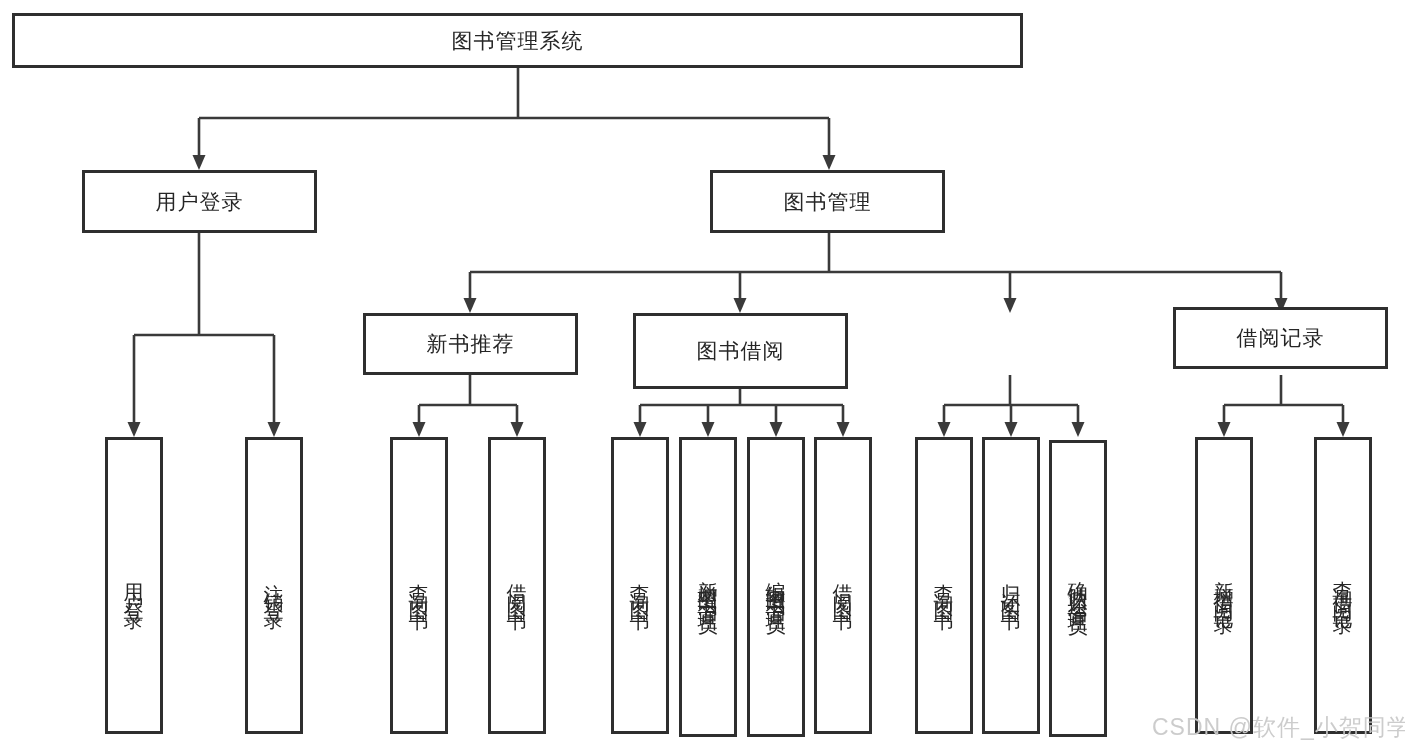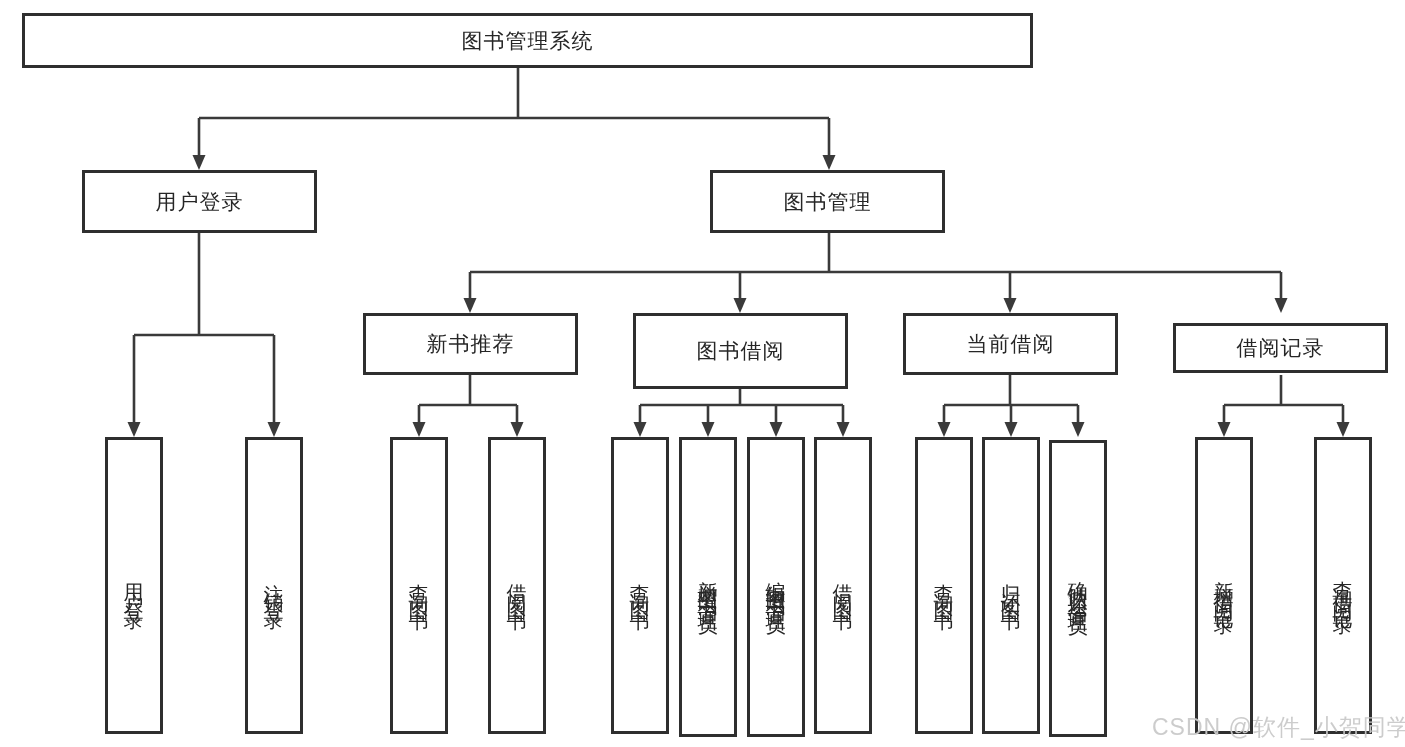--- a/index.html
+++ b/index.html
@@ -89,41 +89,38 @@
     <path d="M1010,375 V405 M944,405 H1078 M944,405 V423 M1011,405 V423 M1078,405 V423"></path>
     <polygon points="937.5,422 950.5,422 944,437"></polygon>
     <polygon points="1004.5,422 1017.5,422 1011,437"></polygon>
     <polygon points="1071.5,422 1084.5,422 1078,437"></polygon>
 
     <path d="M1281,375 V405 M1224,405 H1343 M1224,405 V423 M1343,405 V423"></path>
     <polygon points="1217.5,422 1230.5,422 1224,437"></polygon>
     <polygon points="1336.5,422 1349.5,422 1343,437"></polygon>
   </svg>
 
-  <div class="node hbox" style="left:22px; top:13px; width:1011px; height:55px;">
+  <div class="node hbox" style="left:12px; top:13px; width:1011px; height:55px;">
     <span class="lbl">图书管理系统</span>
   </div>
 
   <div class="node hbox" style="left:82px; top:170px; width:235px; height:63px;">
     <span class="lbl">用户登录</span>
   </div>
   <div class="node hbox" style="left:710px; top:170px; width:235px; height:63px;">
     <span class="lbl">图书管理</span>
   </div>
 
   <div class="node hbox" style="left:363px; top:313px; width:215px; height:62px;">
     <span class="lbl">新书推荐</span>
   </div>
   <div class="node hbox" style="left:633px; top:313px; width:215px; height:76px;">
     <span class="lbl">图书借阅</span>
   </div>
-  <div class="node hbox" style="left:903px; top:313px; width:215px; height:62px;">
-    <span class="lbl">当前借阅</span>
-  </div>
-  <div class="node hbox" style="left:1173px; top:323px; width:215px; height:50px;">
+  <div class="node hbox" style="left:1173px; top:307px; width:215px; height:62px;">
     <span class="lbl">借阅记录</span>
   </div>
 
   <div class="node vbox" style="left:105px; top:437px; width:58px; height:297px;">
     <span class="lbl">用户登录</span>
   </div>
   <div class="node vbox" style="left:245px; top:437px; width:58px; height:297px;">
     <span class="lbl">注销登录</span>
   </div>
 

